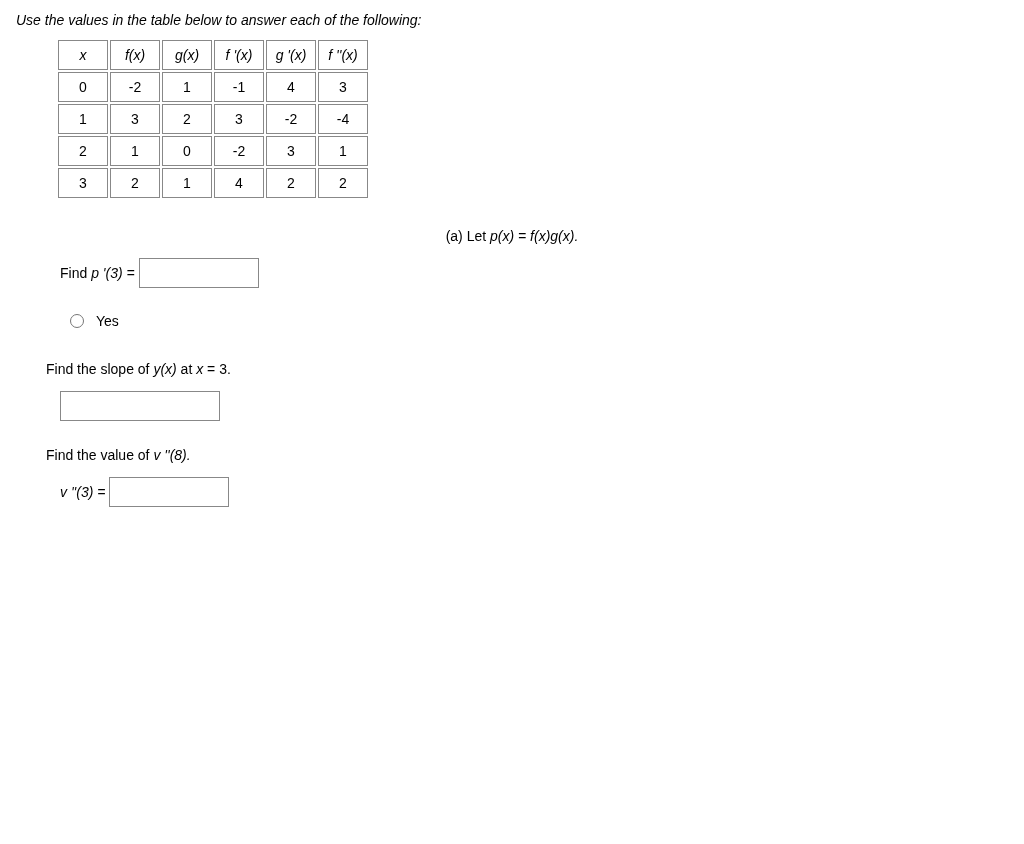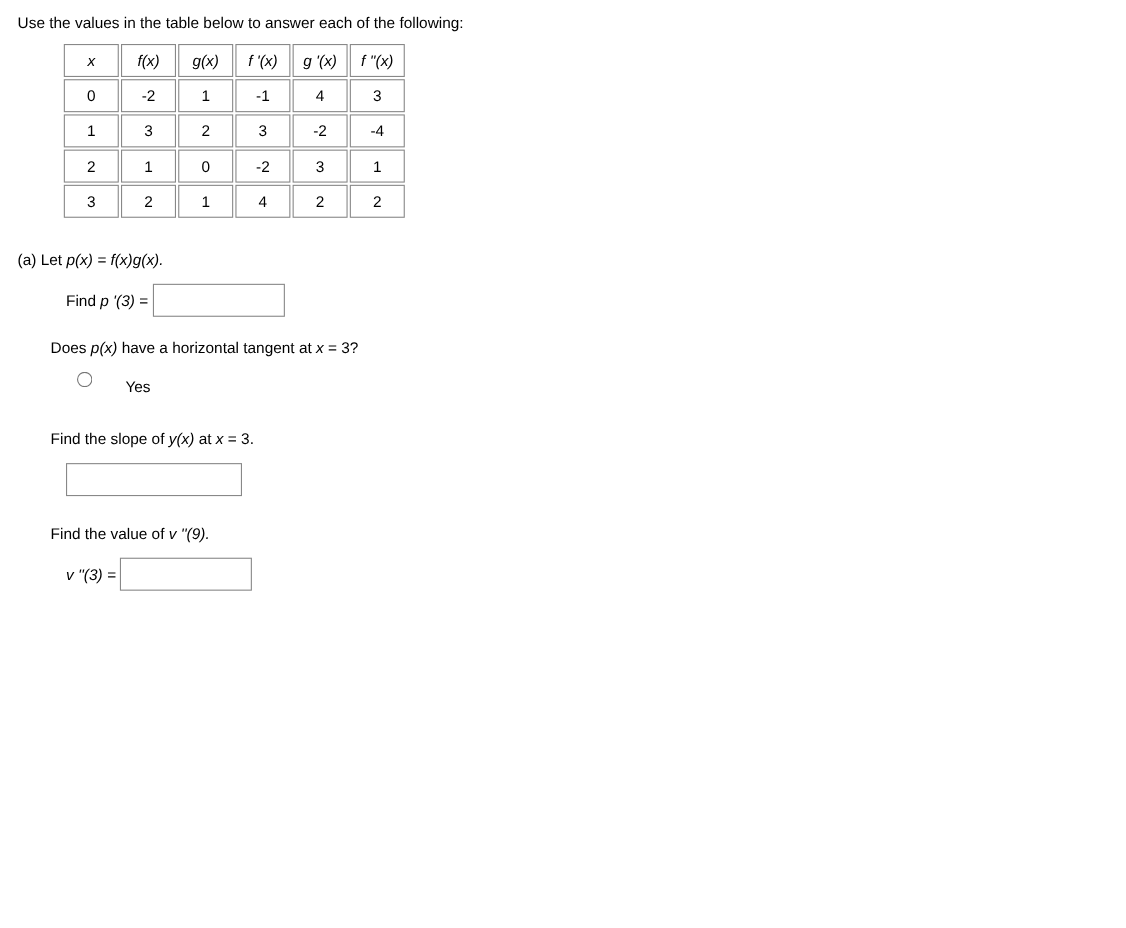--- a/index.html
+++ b/index.html
@@ -4,54 +4,54 @@
 <style>
   body {
     font-family: Verdana, Geneva, sans-serif;
     font-size: 14px;
     color: #000;
     padding: 12px 16px;
     margin: 0;
     width: 1024px;
     box-sizing: border-box;
   }
-  .intro { margin-bottom: 10px; }
+  .intro { margin-bottom: 10px; font-style: italic; }
   table.data-table {
     border-collapse: separate;
     border-spacing: 2px;
     margin-left: 40px;
     margin-bottom: 28px;
   }
   table.data-table td, table.data-table th {
     border: 1px solid #888;
     text-align: center;
     padding: 6px 0;
     width: 48px;
     font-weight: normal;
     font-family: Verdana, Geneva, sans-serif;
     font-size: 14px;
   }
   table.data-table th { font-style: normal; }
   .italic { font-style: italic; }
   .part { margin-bottom: 26px; }
-  .part-label { margin-bottom: 14px; }
+  .part-label { margin-bottom: 14px; text-align: center; }
   .sub { margin-left: 44px; margin-bottom: 20px; }
   .sub2 { margin-left: 30px; margin-bottom: 14px; }
   .answer-input {
     border: 1px solid #888;
     width: 110px;
     height: 24px;
     font-size: 14px;
     padding: 2px 4px;
     vertical-align: middle;
   }
   .answer-input.wider { width: 150px; }
   .inline-label { vertical-align: middle; }
   .radio-group { margin-left: 54px; line-height: 1.9; }
-  .radio-row { display: flex; align-items: flex-start; gap: 26px; }
+  .radio-row { display: flex; align-items: center; gap: 8px; }
   input[type="radio"] {
     width: 14px; height: 14px;
     margin: 0 4px 0 0;
   }
   .eq-underline { text-decoration: underline; text-decoration-style: dotted; }
 </style>
 </head>
 <body>
 
 <div class="intro">Use the values in the table below to answer each of the following:</div>
@@ -102,41 +102,38 @@
   </table>
 
 <div class="part">
   <div class="part-label">
     <span>(a) Let </span><span class="italic">p(x) = f(x)g(x).</span>
   </div>
   <div class="sub">
     <span class="inline-label">Find </span><span class="inline-label italic">p '(3) = </span>
     <input type="text" class="answer-input" style="">
   </div>
-  <div class="sub2">
-    <span>Does </span><span class="italic">p(x)</span><span> have a horizontal tangent at </span><span class="italic">x</span><span> = 3?</span>
-  </div>
   <div class="radio-group">
     <div class="radio-row">
       <input type="radio" name="tangent" style="">
       <span>Yes</span>
     </div>
   </div>
 </div>
 
 <div class="part">
   <div class="sub2">
     <span>Find the slope of </span><span class="italic">y(x)</span><span> at </span><span class="italic">x</span><span> = 3.</span>
   </div>
   <div class="sub">
     <input type="text" class="answer-input wider" style="">
   </div>
 </div>
 
 <div class="part">
   <div class="sub2">
-    <span>Find the value of </span><span class="italic">v ''(9).</span>
+    <span>Find the value of </span><span class="italic">v ''(8).</span>
   </div>
   <div class="sub">
     <span class="inline-label italic">v ''(3) = </span>
     <input type="text" class="answer-input" style="">
   </div>
 </div>
 
 </body></html>

